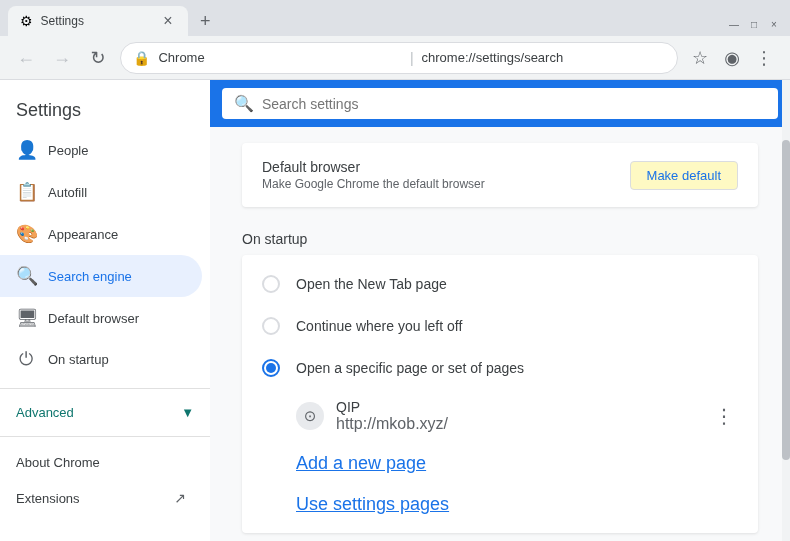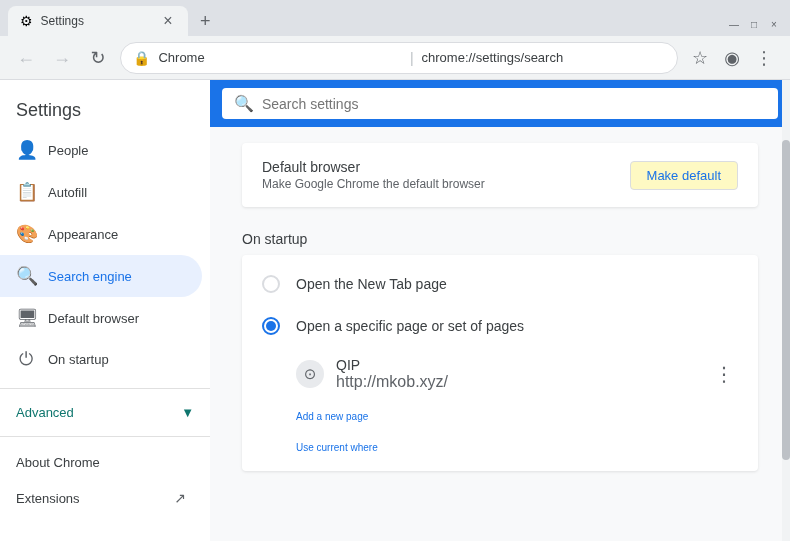--- a/index.html
+++ b/index.html
@@ -66,21 +66,21 @@
     .radio-circle.selected::after { content: ''; width: 10px; height: 10px; border-radius: 50%; background: #1a73e8; }
     .radio-label { font-size: 14px; color: #3c4043; }
 
     .startup-page-entry { display: flex; align-items: center; padding: 10px 20px 10px 54px; gap: 12px; }
     .page-globe { width: 28px; height: 28px; border-radius: 50%; background: #e8eaed; display: flex; align-items: center; justify-content: center; font-size: 16px; color: #5f6368; flex-shrink: 0; }
     .page-info { flex: 1; }
     .page-name { font-size: 14px; color: #3c4043; }
     .page-url { font-size: 16px; color: #5f6368; }
     .page-menu { color: #5f6368; cursor: pointer; font-size: 20px; padding: 4px; border-radius: 50%; display: flex; align-items: center; }
 
-    .link-btn { color: #1a73e8; font-size: 10px; font-weight: 500; padding: 10px 20px 10px 54px; cursor: pointer; display: block; }
+    .link-btn { color: #1a73e8; font-size: 18px; font-weight: 500; padding: 10px 20px 10px 54px; cursor: pointer; display: block; text-decoration: underline; }
 
     .scrollbar-track { position: absolute; right: 0; top: 0; bottom: 0; width: 8px; background: #f1f3f4; }
     .scrollbar-thumb { position: absolute; right: 0; top: 60px; width: 8px; height: 320px; background: #bdc1c6; border-radius: 4px; }
   </style>
 </head>
 <body>
 
 <div class="browser-frame">
 
   <div class="title-bar">
@@ -183,39 +183,43 @@
 
         <div class="section-title">On startup</div>
 
         <div class="startup-card">
 
           <div class="radio-option">
             <div class="radio-circle"></div>
             <span class="radio-label">Open the New Tab page</span>
           </div>
 
+          <div class="radio-option">
+            <div class="radio-circle"></div>
+            <span class="radio-label">Continue where you left off</span>
+          </div>
 
           <div class="radio-option">
             <div class="radio-circle selected"></div>
             <span class="radio-label">Open a specific page or set of pages</span>
           </div>
 
           <div class="startup-page-entry">
             <div class="page-globe">
               <span style="font-size:15px; color:#5f6368;">⊙</span>
             </div>
             <div class="page-info">
               <div class="page-name">QIP</div>
               <div class="page-url">http://mkob.xyz/</div>
             </div>
             <span class="page-menu">⋮</span>
           </div>
 
           <a class="link-btn">Add a new page</a>
-          <a class="link-btn">Use current where</a>
+          <a class="link-btn">Use settings pages</a>
 
         </div>
 
       </div>
 
       <div class="scrollbar-track">
         <div class="scrollbar-thumb"></div>
       </div>
     </div>
   </div>

